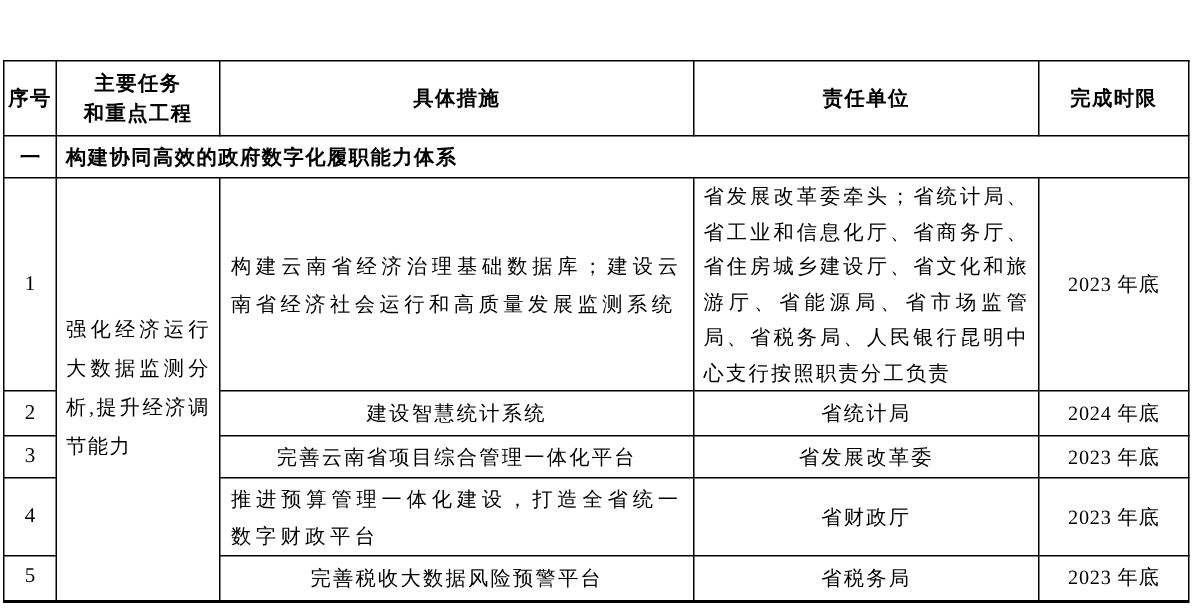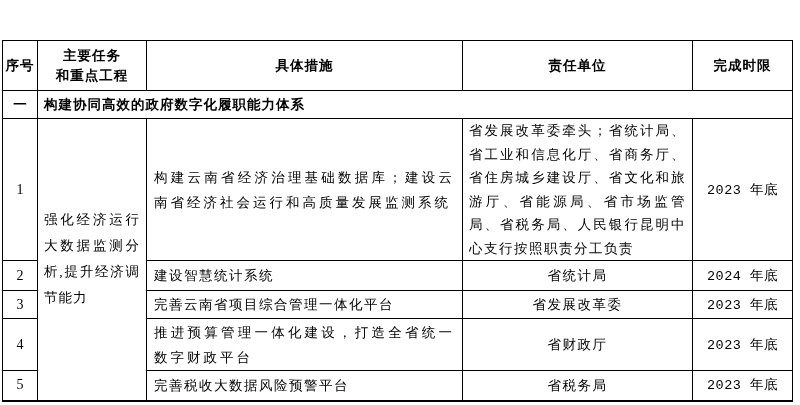--- a/index.html
+++ b/index.html
@@ -86,36 +86,35 @@
     line-height: 26px;
     padding: 0 6px;
   }
   .c-measure {
     text-align: justify;
     letter-spacing: 3px;
     line-height: 25px;
     padding: 0 7px;
   }
   .c-measure.single {
-    text-align: left;
+    text-align: center;
     letter-spacing: 1.5px;
   }
   .c-unit {
     text-align: justify;
     letter-spacing: 1.5px;
     line-height: 23.5px;
   }
   .c-unit.single {
     text-align: center;
   }
   .c-deadline {
     text-align: center;
     letter-spacing: 0.5px;
     padding: 0 2px;
-    font-family: Liberation Mono, monospace;
   }
 </style>
 </head>
 <body>
 
 <div class="page">
 
 
   <table class="breakdown">
     <colgroup>

